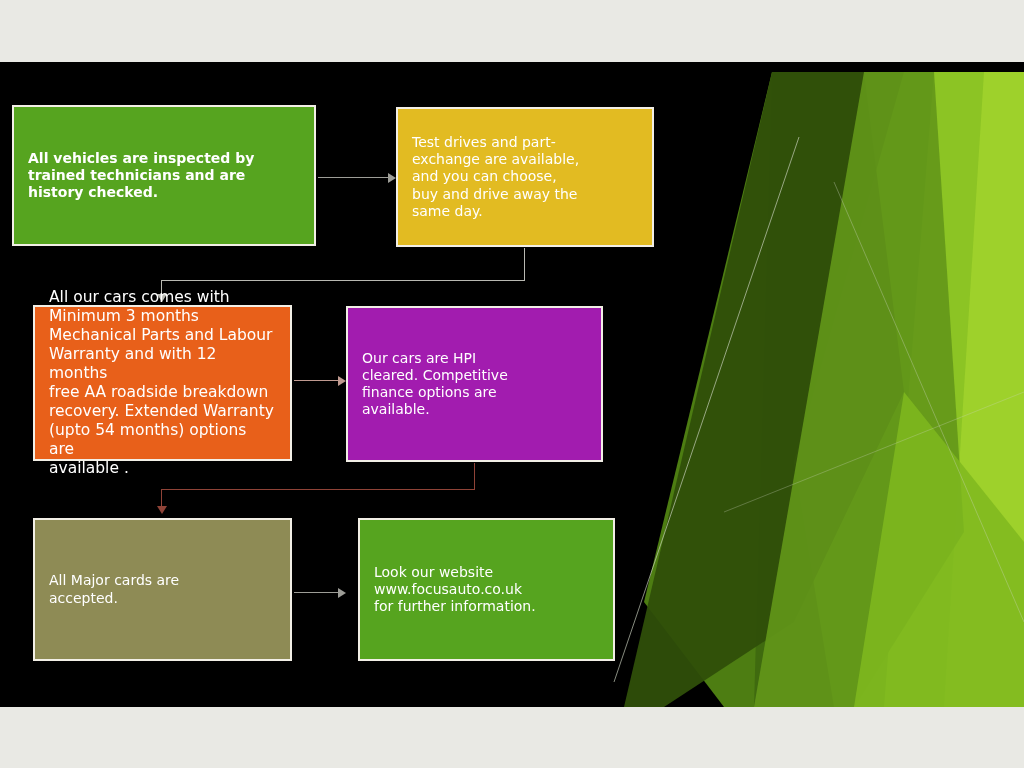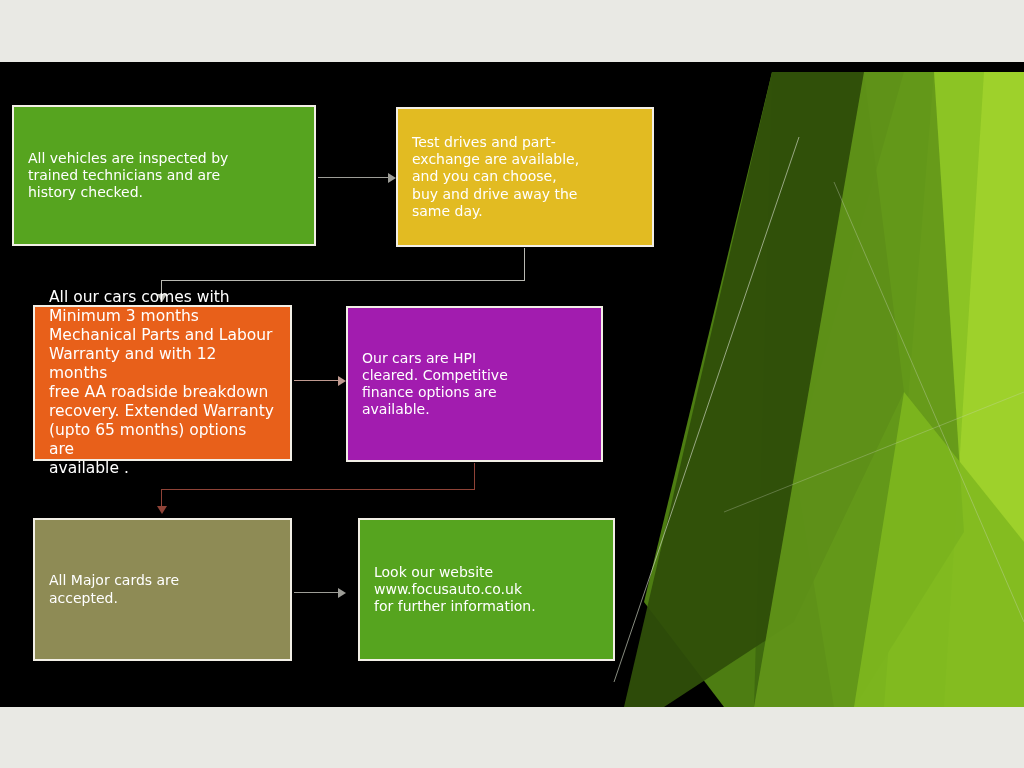--- a/index.html
+++ b/index.html
@@ -32,21 +32,21 @@
     border:2px solid #f2efe6;
     display:flex; align-items:center;
     color:#ffffff;
     line-height:1.22;
     padding:0 14px;
   }
   .pbox .txt { display:block; width:100%; white-space:pre-line; }
   .t-lg { font-size:14px; }
   .t-sm { font-size:15.5px; }
 
-  #box1 { left:12px;  top:43px;  width:304px; height:141px; background:#56a41f; }
+  #box1 { left:12px;  top:43px;  width:304px; height:141px; background:#56a41f;font-weight:bold; }
   #box2 { left:396px; top:45px;  width:258px; height:140px; background:#e2bb22; }
   #box3 { left:33px;  top:243px; width:259px; height:156px; background:#e8601a; }
   #box4 { left:346px; top:244px; width:257px; height:156px; background:#a21caf; }
   #box5 { left:33px;  top:456px; width:259px; height:143px; background:#8e8b55; }
   #box6 { left:358px; top:456px; width:257px; height:143px; background:#56a41f; }
 
   
   .conn { position:absolute; }
   .ln-h { position:absolute; height:1.4px; }
   .ln-v { position:absolute; width:1.4px; }
@@ -133,21 +133,21 @@
 same day.</span>
     </div>
 
     <div id="box3" class="pbox">
       <span class="txt t-sm">All our cars comes with
 Minimum 3 months
 Mechanical Parts and Labour
 Warranty and with 12 months
 free AA roadside breakdown
 recovery. Extended Warranty
-(upto 65 months) options are
+(upto 54 months) options are
 available .</span>
     </div>
 
     <div id="box4" class="pbox">
       <span class="txt t-lg">Our cars are HPI
 cleared. Competitive
 finance options are
 available.</span>
     </div>
 

